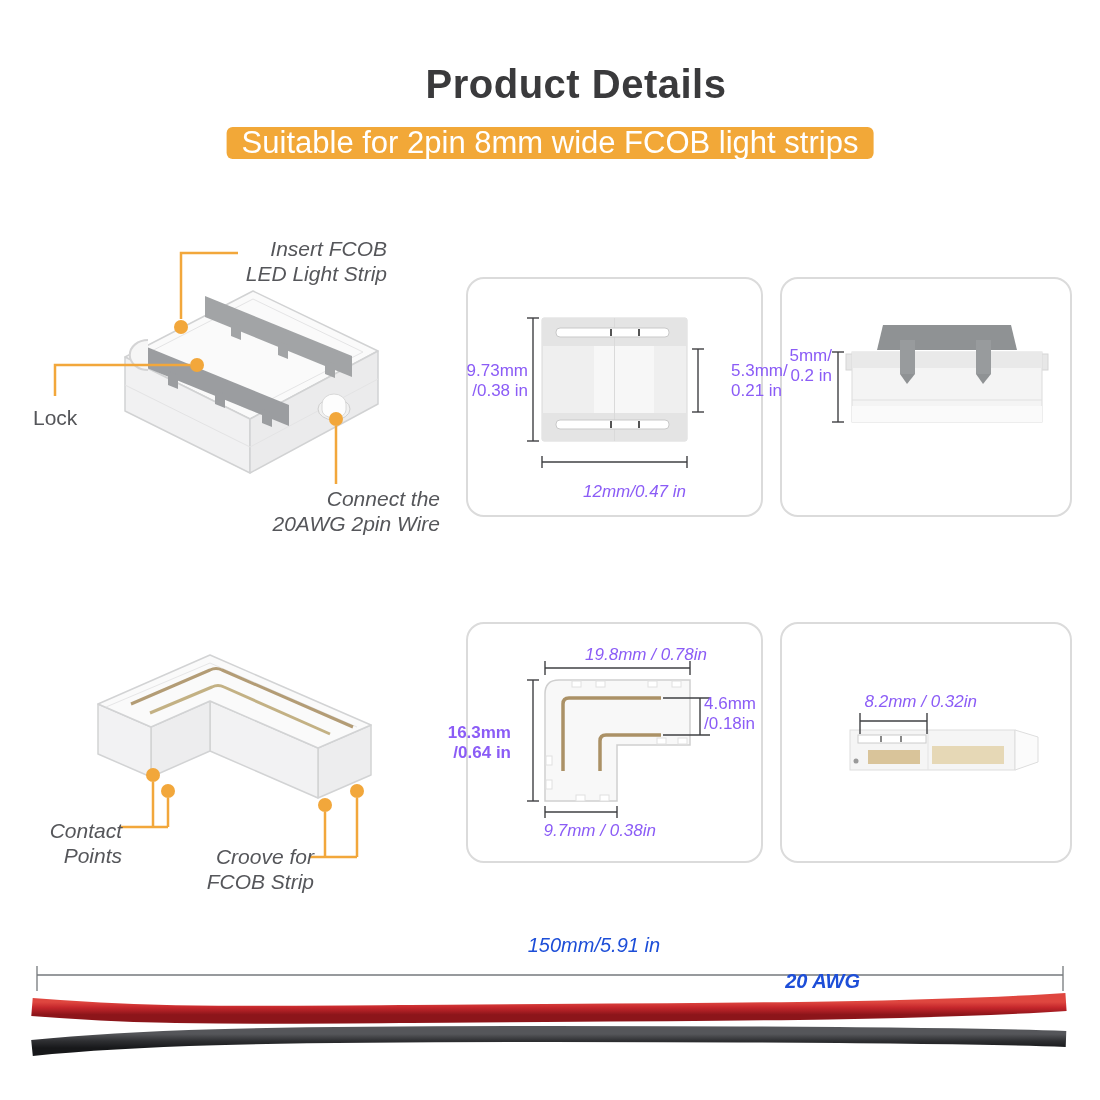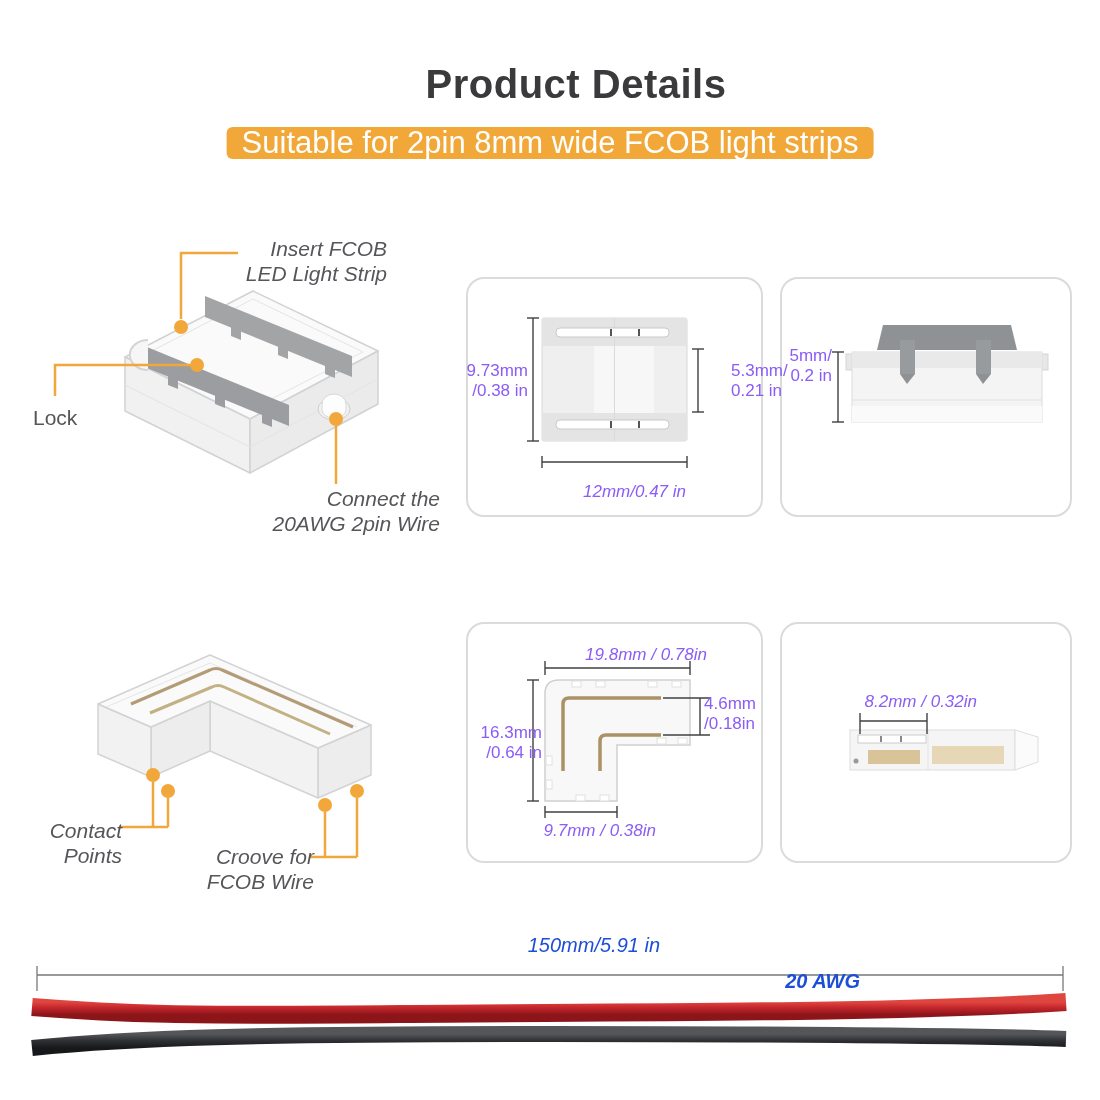--- a/index.html
+++ b/index.html
@@ -225,40 +225,40 @@
   <div class="txt ann c abs" style="left:255px;top:486px;width:185px;">
     <div>Connect the</div>
     <div>20AWG 2pin Wire</div>
   </div>
   <div class="txt ann c abs" style="left:30px;top:812px;width:92px;margin-top:6px;">
     <div>Contact</div>
     <div>Points</div>
   </div>
   <div class="txt ann c abs" style="left:190px;top:844px;width:124px;">
     <div>Croove for</div>
-    <div>FCOB Wire</div>
+    <div>FCOB Strip</div>
   </div>
 
   <div class="txt dim r abs" style="left:440px;top:361px;width:88px;">
     <div>9.73mm</div>
     <div>/0.38 in</div>
   </div>
   <div class="txt dim abs" style="left:731px;top:361px;">
     <div>5.3mm/</div>
     <div>0.21 in</div>
   </div>
   <div class="txt dim c abs" style="left:544px;top:470px;width:142px;margin-top:12px;">12mm/0.47 in</div>
 
   <div class="txt dim r abs" style="left:750px;top:346px;width:82px;">
     <div>5mm/</div>
     <div>0.2 in</div>
   </div>
 
   <div class="txt dim c abs" style="left:527px;top:645px;width:180px;">19.8mm / 0.78in</div>
-  <div class="txt dim r abs" style="left:452px;top:723px;width:90px;">
+  <div class="txt dim r abs" style="left:421px;top:723px;width:90px;font-weight:bold;">
     <div>16.3mm</div>
     <div>/0.64 in</div>
   </div>
   <div class="txt dim abs" style="left:704px;top:694px;">
     <div>4.6mm</div>
     <div>/0.18in</div>
   </div>
   <div class="txt dim c abs" style="left:506px;top:821px;width:150px;">9.7mm / 0.38in</div>
 
   <div class="txt dim c abs" style="left:817px;top:692px;width:160px;">8.2mm / 0.32in</div>

